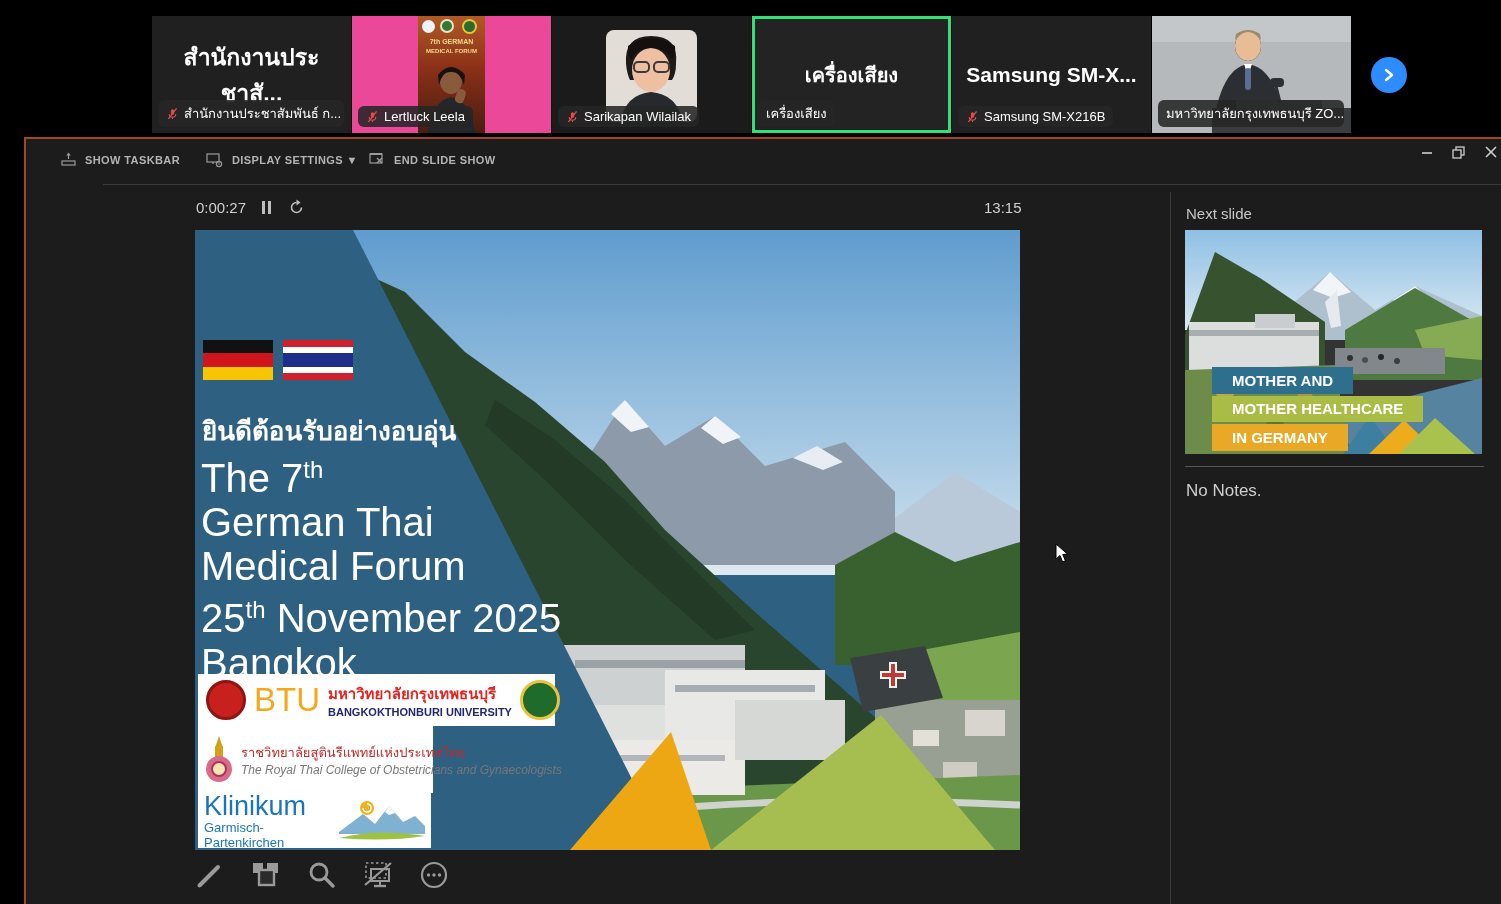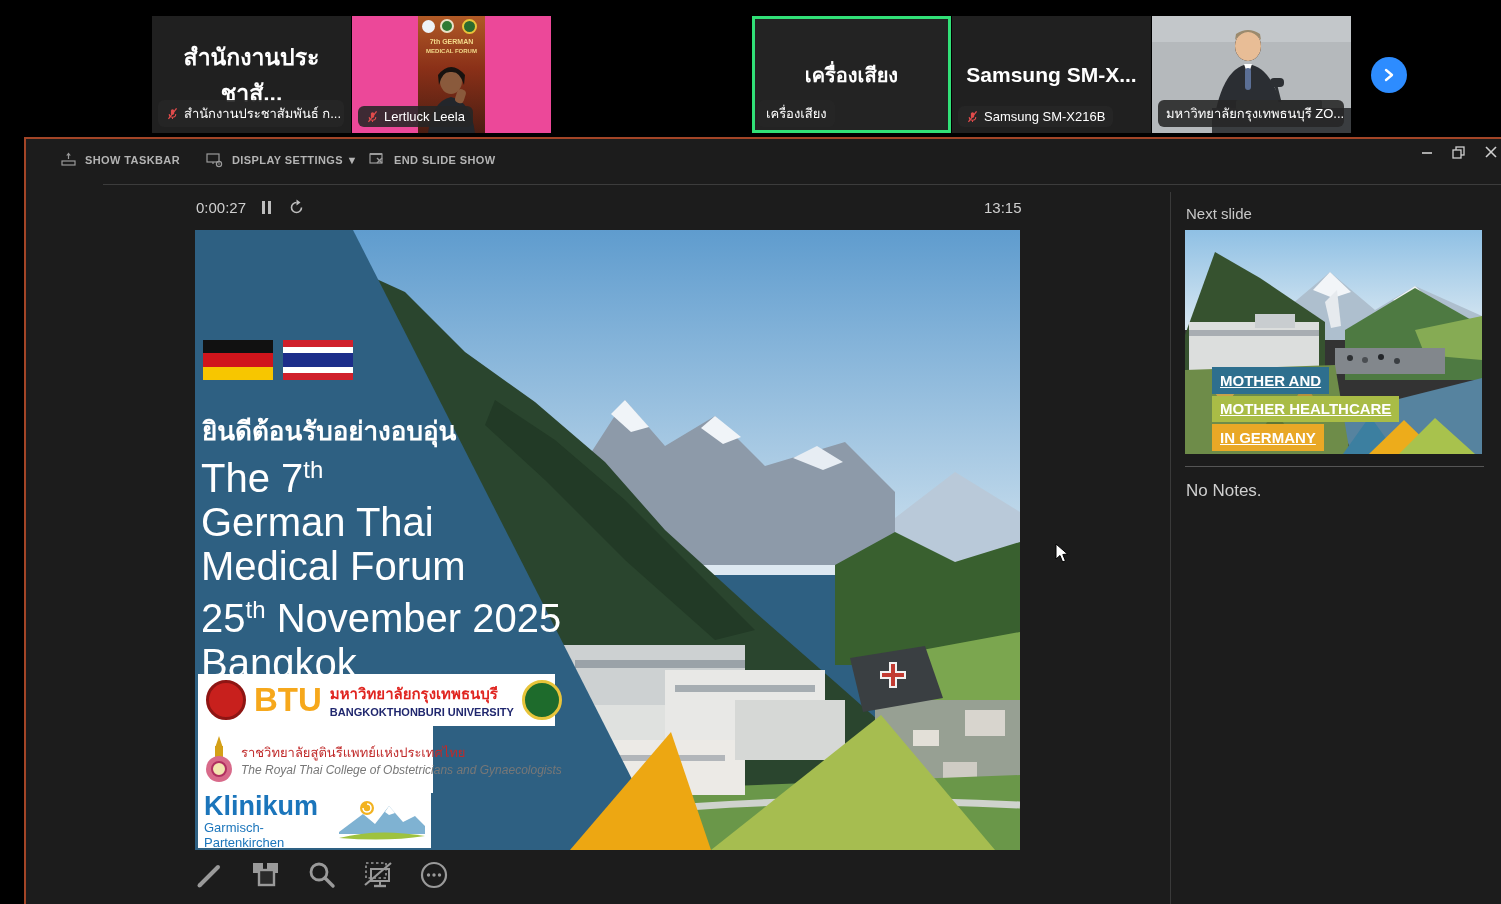--- a/index.html
+++ b/index.html
@@ -34,21 +34,21 @@
   .flag { position:absolute; width:70px; height:40px; display:flex; flex-direction:column; }
   .slide-welcome { position:absolute; left:7px; top:180px; color:#fff; font-size:26px; font-weight:700; white-space:nowrap; }
   .slide-title { position:absolute; left:6px; top:218px; color:#fff; font-size:40px; font-weight:400; line-height:44px; white-space:nowrap; }
   .slide-title sup { font-size:24px; }
   .logobox { position:absolute; left:3px; background:#fff; display:flex; align-items:center; }
 
   
   .vdivider { position:absolute; left:1144px; top:53px; width:1px; height:714px; background:#3a3a3a; }
   .nextslide-header { position:absolute; left:1160px; top:66px; color:#c8c8c8; font-size:15px; }
   .thumb { position:absolute; left:1159px; top:91px; width:297px; height:224px; overflow:hidden; background:#333; }
-  .thumb-label { position:absolute; color:#fff; font-weight:700; font-size:15px; line-height:26px; padding:0 8px; white-space:nowrap;text-decoration:underline; }
+  .thumb-label { position:absolute; color:#fff; font-weight:700; font-size:15px; line-height:26px; padding:0 20px; white-space:nowrap; }
   .notes-divider { position:absolute; left:1159px; top:327px; width:299px; height:1px; background:#555; }
   .no-notes { position:absolute; left:1160px; top:342px; color:#cfcfcf; font-size:17px; }
 
   
   .slide-tools { position:absolute; left:169px; top:713px; height:46px; display:flex; gap:26px; align-items:center; }
   .slide-tools .ticon { width:30px; height:30px; }
 
   .cursor { position:absolute; left:1055px; top:543px; width:14px; height:20px; }
 </style>
 </head>
@@ -90,20 +90,41 @@
         <svg class="micmuted" viewBox="0 0 16 16">
           <rect x="6" y="2" width="4" height="7" rx="2" fill="#e04b4b"></rect>
           <path d="M4 8a4 4 0 0 0 8 0" stroke="#e04b4b" stroke-width="1.3" fill="none"></path>
           <line x1="8" y1="12" x2="8" y2="14" stroke="#e04b4b" stroke-width="1.3"></line>
           <line x1="3" y1="14" x2="13" y2="1" stroke="#e04b4b" stroke-width="1.6"></line>
         </svg>
         <span>Lertluck Leela</span>
       </div>
     </div>
 
+    <div class="tile" style="left:552px;background:#1b1b1b">
+      <div style="position:absolute;left:54px;top:14px;width:91px;height:92px;border-radius:8px;background:#e3ddd8;overflow:hidden">
+        <svg viewBox="0 0 91 92" width="91" height="92">
+          <path d="M20 34 Q18 6 45 6 Q73 6 70 34 Q70 44 66 50 L24 50 Q21 44 20 34 Z" fill="#1d1a18"></path>
+          <ellipse cx="45" cy="40" rx="19" ry="22" fill="#eebfa0"></ellipse>
+          <path d="M22 16 Q45 0 69 16 Q70 24 66 30 Q60 18 45 18 Q30 18 25 30 Q21 24 22 16 Z" fill="#14100e"></path>
+          <rect x="28" y="32" width="15" height="10" rx="4" fill="none" stroke="#3a3a3a" stroke-width="2"></rect>
+          <rect x="48" y="32" width="15" height="10" rx="4" fill="none" stroke="#3a3a3a" stroke-width="2"></rect>
+          <path d="M14 92 Q20 64 45 62 Q71 64 77 92 Z" fill="#26292e"></path>
+        </svg>
+      </div>
+      <div class="tile-label">
+        <svg class="micmuted" viewBox="0 0 16 16">
+          <rect x="6" y="2" width="4" height="7" rx="2" fill="#e04b4b"></rect>
+          <path d="M4 8a4 4 0 0 0 8 0" stroke="#e04b4b" stroke-width="1.3" fill="none"></path>
+          <line x1="8" y1="12" x2="8" y2="14" stroke="#e04b4b" stroke-width="1.3"></line>
+          <line x1="3" y1="14" x2="13" y2="1" stroke="#e04b4b" stroke-width="1.6"></line>
+        </svg>
+        <span>Sarikapan Wilailak</span>
+      </div>
+    </div>
 
     <div class="tile active-tile" style="left:752px;background:#232323">
       <div class="big-name">เครื่องเสียง</div>
       <div class="tile-label">
         <span>เครื่องเสียง</span>
       </div>
     </div>
 
     <div class="tile" style="left:952px">
       <div class="big-name" style="font-size:21px">Samsung SM-X...</div>
@@ -279,21 +300,21 @@
       <div class="slide-title">
         <div><span>The 7</span><sup>th</sup></div>
         <div>German Thai</div>
         <div>Medical Forum</div>
         <div><span>25</span><sup>th</sup><span> November 2025</span></div>
         <div>Bangkok</div>
       </div>
 
       <div class="logobox" style="top:444px;width:357px;height:52px;gap:8px;padding:0 8px">
         <div style="width:40px;height:40px;border-radius:50%;background:#c8201d;border:3px solid #8e1513;flex:0 0 auto"></div>
-        <div style="font-size:33px;font-weight:700;color:#f6a81c">BTU</div>
+        <div style="font-size:33px;font-weight:400;color:#f6a81c">BTU</div>
         <div style="display:flex;flex-direction:column;justify-content:center">
           <div style="font-size:15px;font-weight:700;color:#e02520;white-space:nowrap">มหาวิทยาลัยกรุงเทพธนบุรี</div>
           <div style="font-size:11px;font-weight:700;color:#20276e;white-space:nowrap">BANGKOKTHONBURI UNIVERSITY</div>
         </div>
         <div style="width:40px;height:40px;border-radius:50%;background:#1e6b2c;border:3px solid #e8c43a;flex:0 0 auto;margin-left:auto"></div>
       </div>
 
       <div class="logobox" style="top:496px;width:235px;height:67px;gap:7px;padding:0 6px">
         <svg width="30" height="52" viewBox="0 0 30 52" style="flex:0 0 auto">
           <path d="M15 2 L19 14 L11 14 Z" fill="#d4a017"></path>
@@ -302,21 +323,21 @@
           <circle cx="15" cy="35" r="7" fill="#f3e6b0" stroke="#b03060" stroke-width="2"></circle>
         </svg>
         <div style="display:flex;flex-direction:column;justify-content:center">
           <div style="font-size:13px;color:#c02a2a;white-space:nowrap">ราชวิทยาลัยสูตินรีแพทย์แห่งประเทศไทย</div>
           <div style="font-size:12px;color:#777;font-style:italic;white-space:nowrap">The Royal Thai College of Obstetricians and Gynaecologists</div>
         </div>
       </div>
 
       <div class="logobox" style="top:563px;width:233px;height:55px;padding:0 6px">
         <div style="display:flex;flex-direction:column;justify-content:center">
-          <div style="font-size:27px;font-weight:700;color:#1b75bb;line-height:28px">Klinikum</div>
+          <div style="font-size:27px;font-weight:400;color:#1b75bb;line-height:28px">Klinikum</div>
           <div style="font-size:13px;color:#1b75bb">Garmisch-Partenkirchen</div>
         </div>
         <svg width="88" height="46" viewBox="0 0 88 46" style="margin-left:6px;flex:0 0 auto">
           <circle cx="30" cy="10" r="7" fill="#f2b21f"></circle>
           <path d="M30 6 a4 4 0 1 1 -4 4" fill="none" stroke="#fff" stroke-width="1.6"></path>
           <path d="M2 34 L26 16 L38 26 L52 8 L66 24 L78 18 L88 28 L88 36 L2 36 Z" fill="#7fb2d2"></path>
           <path d="M48 14 L52 8 L58 15 L52 17 Z" fill="#fff"></path>
           <path d="M2 40 Q40 30 88 38 Q50 44 2 40 Z" fill="#9ec23f"></path>
         </svg>
       </div>

